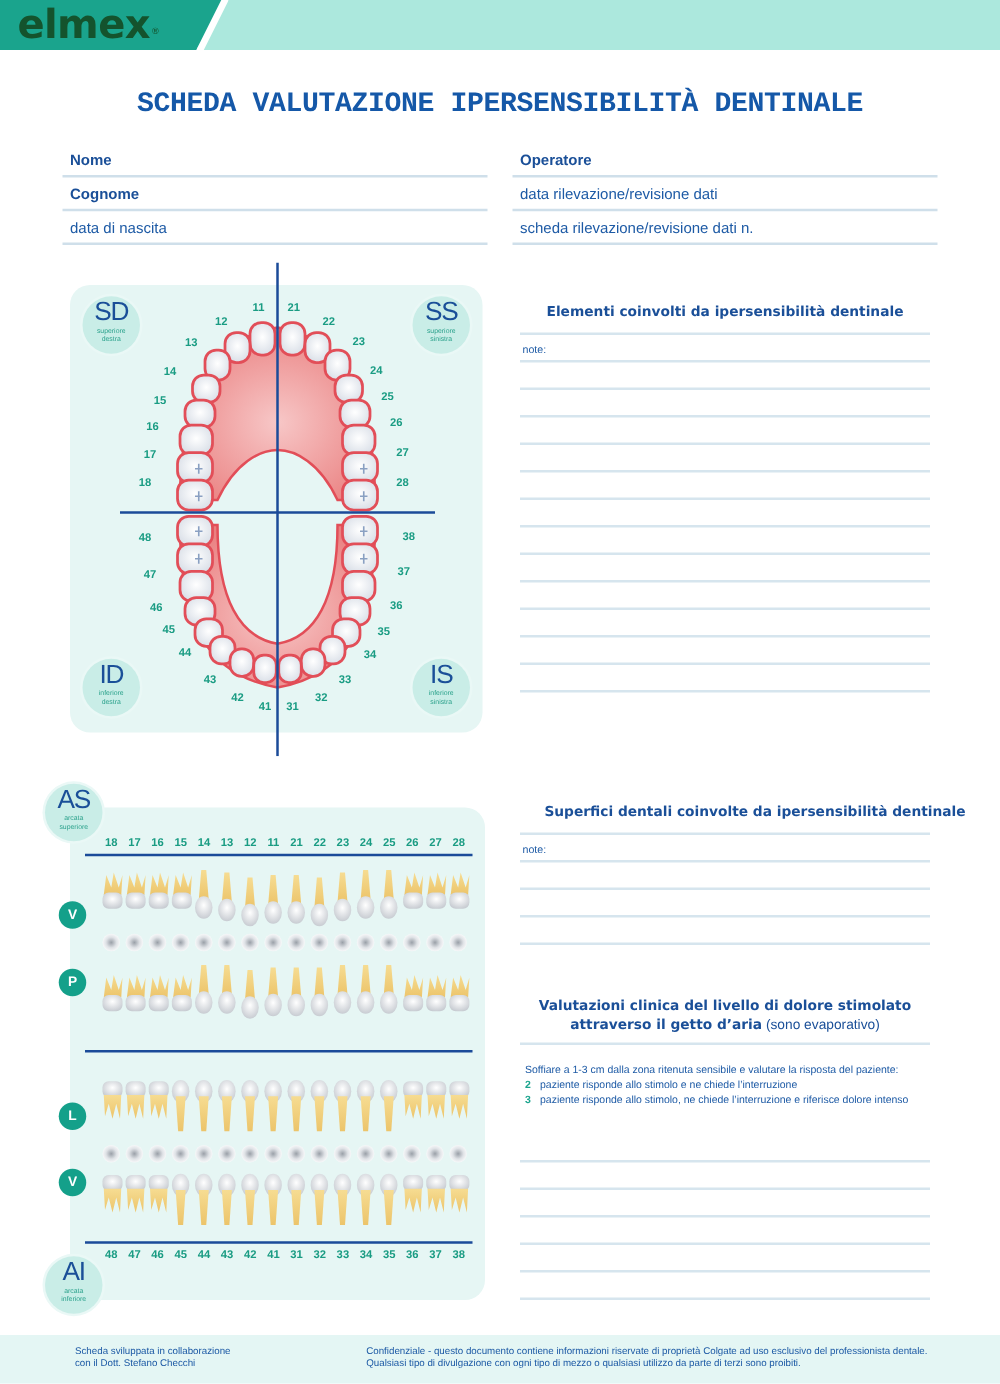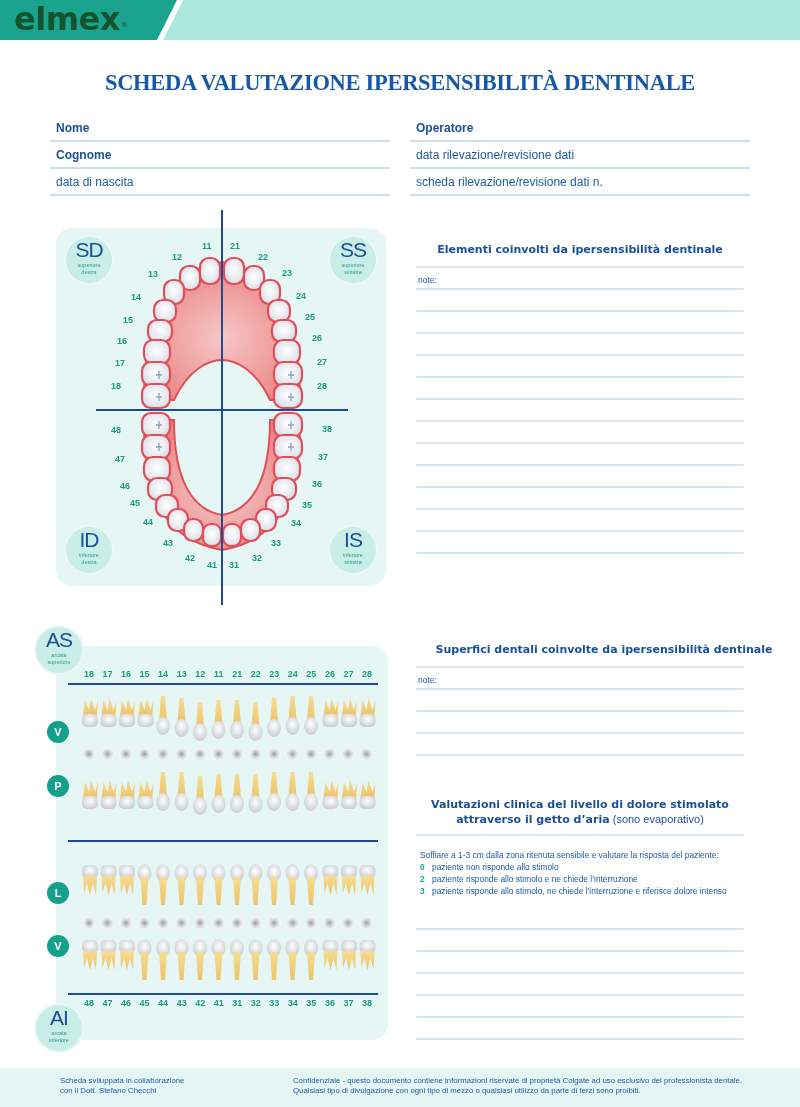--- a/index.html
+++ b/index.html
@@ -9,21 +9,21 @@
   
   .band { position: absolute; left: 0; top: 0; width: 800px; height: 40px; background: #ace8dd; }
   .band-left { position: absolute; left: 0; top: 0; width: 180px; height: 40px; background: #1aa48d;
     clip-path: polygon(0 0, 180px 0, 157px 40px, 0 40px); }
   .band-slash { position: absolute; left: 157px; top: 0; width: 26px; height: 40px; background: #ffffff;
     clip-path: polygon(20px 0, 26px 0, 6px 40px, 0 40px); }
   .logo { position: absolute; left: 14px; top: 2px; font-family: "DejaVu Sans", sans-serif; font-weight: bold;
     font-size: 32px; color: #14532d; letter-spacing: -0.5px; line-height: 35px; }
   .logo sup { font-size: 7px; vertical-align: top; position: relative; top: 6px; margin-left: 1px; font-weight: normal; }
 
-  .title { position: absolute; left: 0; width: 800px; top: 70px; text-align: center; font-family: Liberation Serif, serif;
+  .title { position: absolute; left: 0; width: 800px; top: 70px; text-align: center; font-family: Liberation Mono, monospace;
     font-weight: bold; font-size: 22.5px; color: #1558a8; letter-spacing: -0.3px; }
 
   
   .fields { position: absolute; top: 115px; }
   .fields.left { left: 50px; width: 340px; }
   .fields.right { left: 410px; width: 340px; }
   .field { height: 27px; border-bottom: 2px solid #cfdfea; font-size: 12px; line-height: 27px; padding-left: 6px; color: #1d5aa5; }
   .field.bold { font-weight: bold; color: #1a4f98; }
 
   
@@ -236,21 +236,20 @@
 <div class="sec-title" style="top:797px;line-height:15px;">
   <div>Valutazioni clinica del livello di dolore stimolato</div>
   <div><span>attraverso il getto d’aria</span><span style="font-weight:normal;font-family:'Liberation Sans',sans-serif;"> (sono evaporativo)</span></div>
 </div>
 <div class="rules" style="top:834px;">
     <div class="rule" style="height:2px;"></div>
   </div>
 
 <div class="instr">
   <div>Soffiare a 1-3 cm dalla zona ritenuta sensibile e valutare la risposta del paziente:</div>
-  <div><span class="n">0</span><span>paziente non risponde allo stimolo</span></div>
   <div><span class="n">2</span><span>paziente risponde allo stimolo e ne chiede l’interruzione</span></div>
   <div><span class="n">3</span><span>paziente risponde allo stimolo, ne chiede l’interruzione e riferisce dolore intenso</span></div>
 </div>
 
 <div class="rules" style="top:908px;">
   <div class="rule" style="height:22px;"></div>
     <div class="rule" style="height:22px;"></div>
     <div class="rule" style="height:22px;"></div>
   <div class="rule" style="height:22px;"></div>
     <div class="rule" style="height:22px;"></div>

